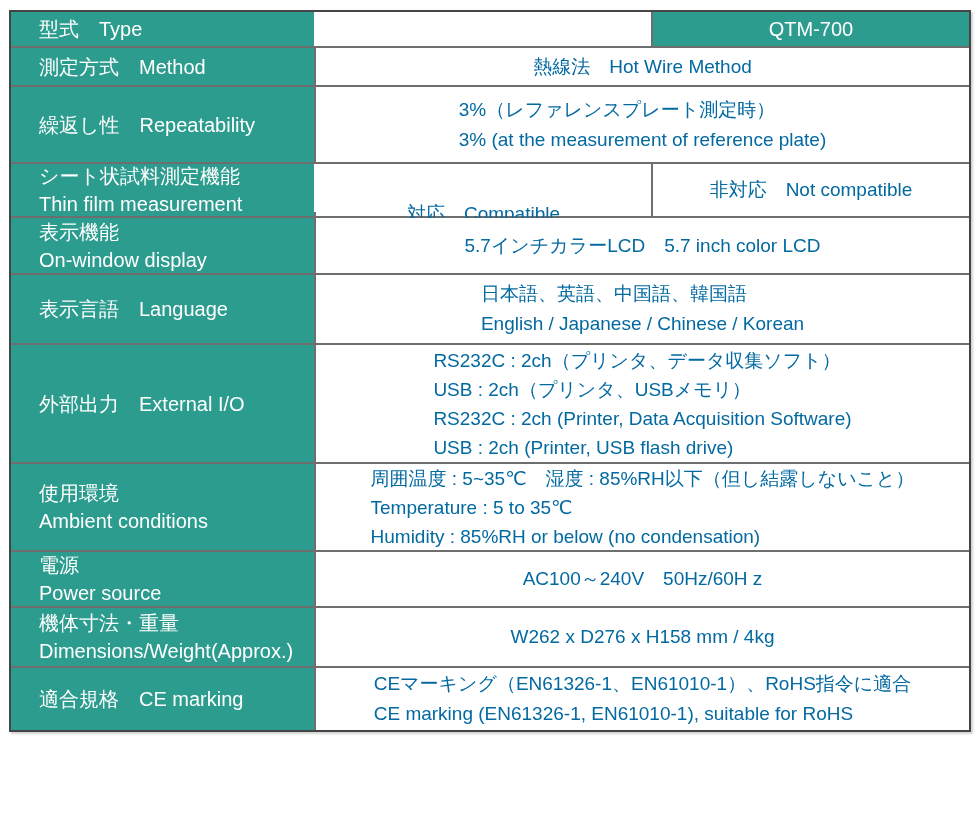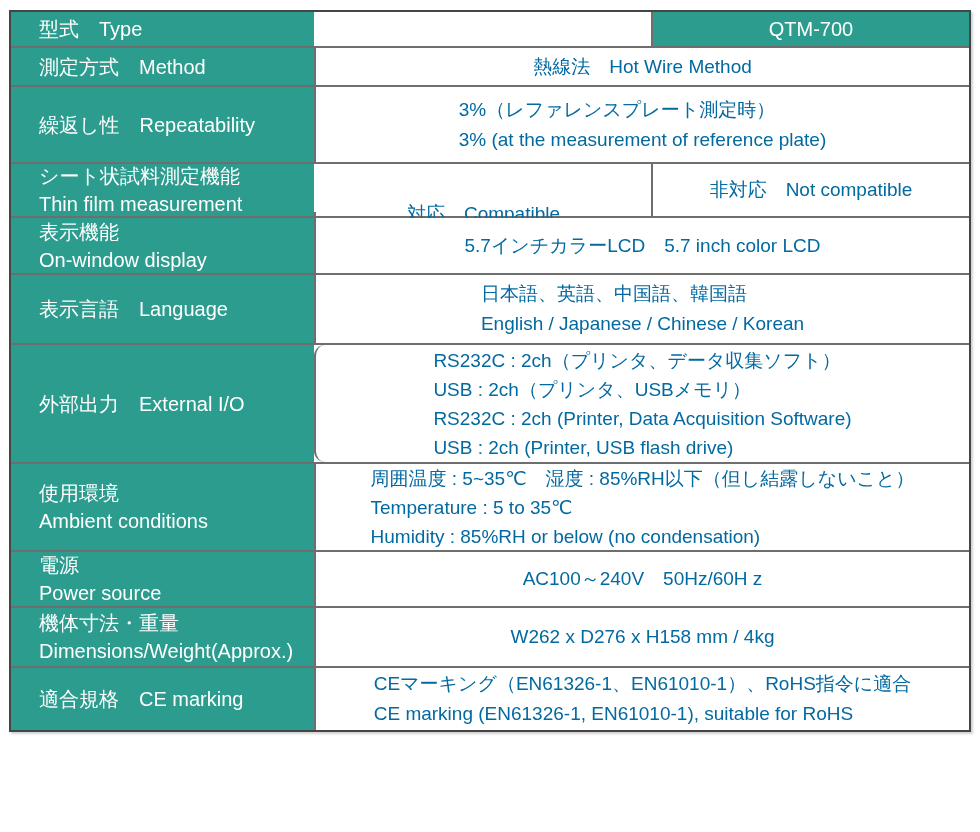--- a/index.html
+++ b/index.html
@@ -35,21 +35,21 @@
     display: flex; align-items: center; justify-content: center;
     color: #0369a1;
     font-size: 19px; line-height: 30px;
     background: #ffffff;
   }
   .val .block { text-align: left; }
   .val .line { display: block; }
   .row-header .lab, .row-header .val { background: #2b9c8e; color: #ffffff; font-size: 20px; }
   .v1 { flex: 0 0 337px; margin-top: 48px; }
   .v2 { flex: 1; }
-  .row-external-io .val { line-height: 29px; border-radius: 11px; }
+  .row-external-io .val { line-height: 29px; }
   .row-ambient .val { line-height: 29px; }
   
   .row-header       { height: 36px; }
   .row-method       { height: 39px; }
   .row-accuracy     { height: 76px; }
   .row-repeatability{ height: 77px; }
   .row-thin-film    { height: 54px; }
   .row-display      { height: 57px; }
   .row-language     { height: 70px; }
   .row-external-io  { height: 119px; }

